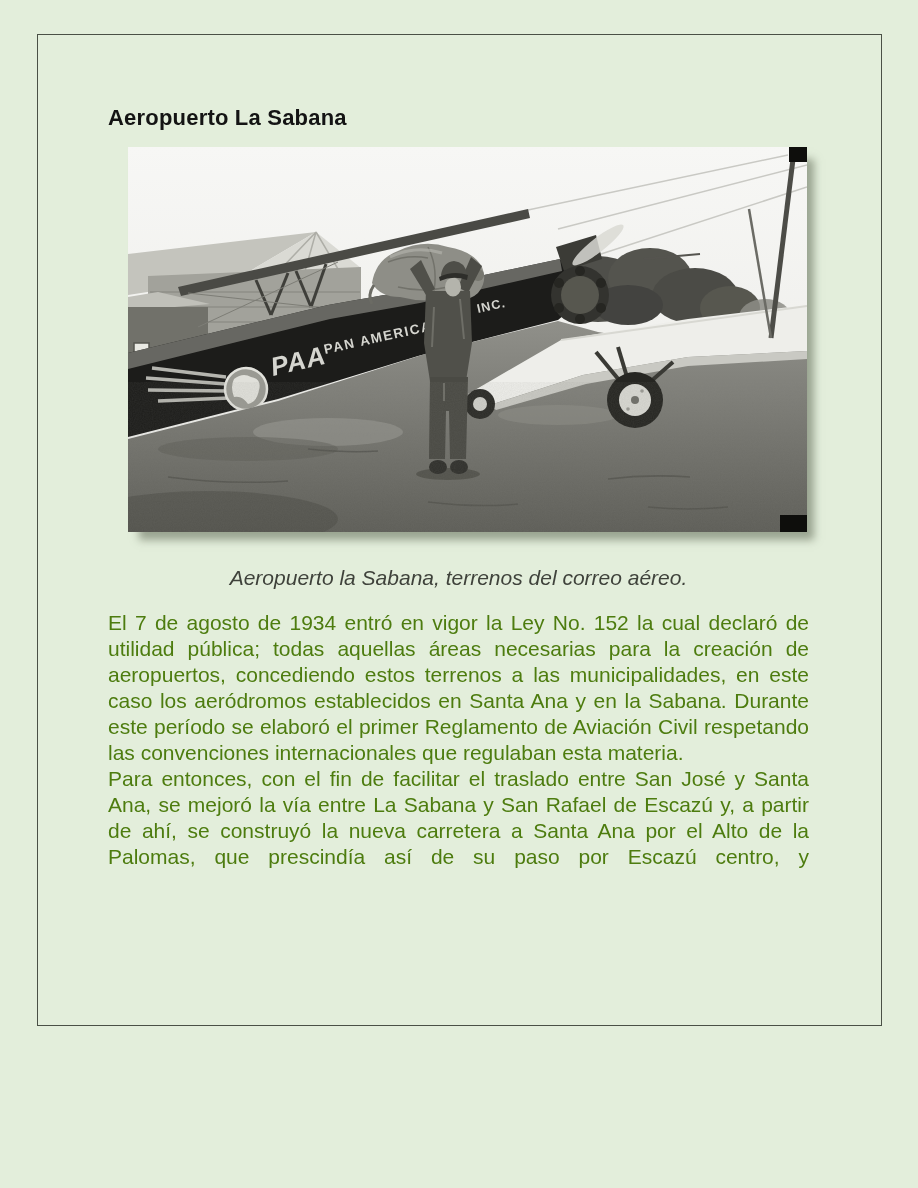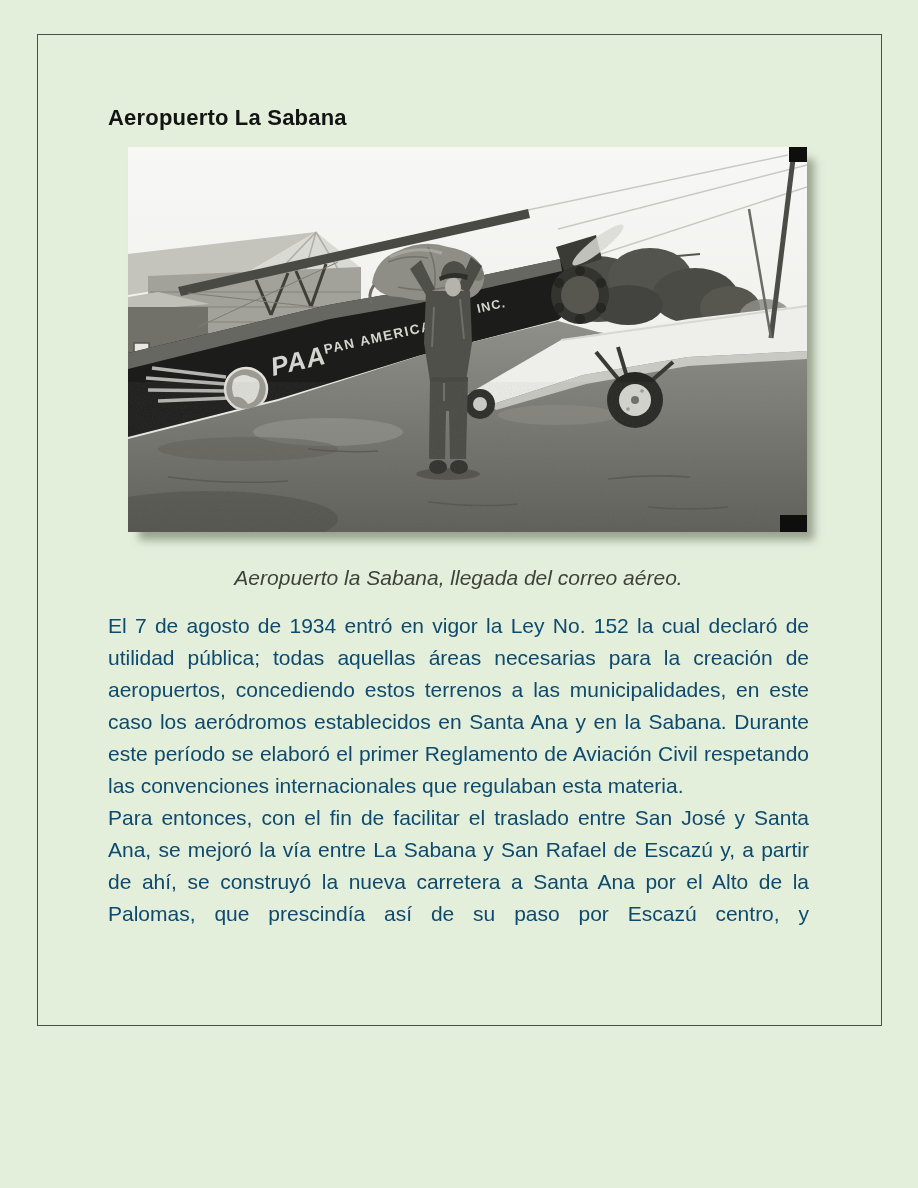--- a/index.html
+++ b/index.html
@@ -37,22 +37,22 @@
   .caption{
     margin-top:34px;
     text-align:center;
     font-style:italic;
     font-size:21px;
     color:#3f423b;
   }
   .body-text{
     margin-top:20px;
     font-size:21px;
-    line-height:32px;
-    color:#0c4a6e;
+    line-height:26px;
+    color:#4d7c0f;
     text-align:justify;
   }
   .body-text p{margin:0;}
   .body-text p.gap{margin-top:24px;}
   .body-text p.justify-last{text-align-last:justify;}
   .fus-text{
     font-family:"Liberation Sans", sans-serif;
     font-weight:bold;
     fill:#d5d5cf;
   }
@@ -212,21 +212,21 @@
           <path d="M311,130 Q325,123 340,128 L339,133 Q325,128 312,134 Z" fill="#2e2e2a"></path>
         </g>
 
         <rect x="0" y="235" width="679" height="150" filter="url(#grain)" opacity=".3" fill="#777"></rect>
 
         <rect x="661" y="0" width="18" height="15" fill="#0e0e0c"></rect>
         <rect x="652" y="368" width="27" height="17" fill="#0e0e0c"></rect>
       </svg>
     </div>
 
-    <div class="caption">Aeropuerto la Sabana, llegada del correo aéreo.</div>
+    <div class="caption">Aeropuerto la Sabana, terrenos del correo aéreo.</div>
 
     <div class="body-text">
       <p>El 7 de agosto de 1934 entró en vigor la Ley No. 152 la cual declaró de utilidad pública; todas aquellas áreas necesarias para la creación de aeropuertos, concediendo estos terrenos a las municipalidades, en este caso los aeródromos establecidos en Santa Ana y en la Sabana. Durante este período se elaboró el primer Reglamento de Aviación Civil respetando las convenciones internacionales que regulaban esta materia.</p>
       <p class="justify-last">Para entonces, con el fin de facilitar el traslado entre San José y Santa Ana, se mejoró la vía entre La Sabana y San Rafael de Escazú y, a partir de ahí, se construyó la nueva carretera a Santa Ana por el Alto de la Palomas, que prescindía así de su paso por Escazú centro, y</p>
     </div>
 
   </div>
 </div>
 
 </body></html>

